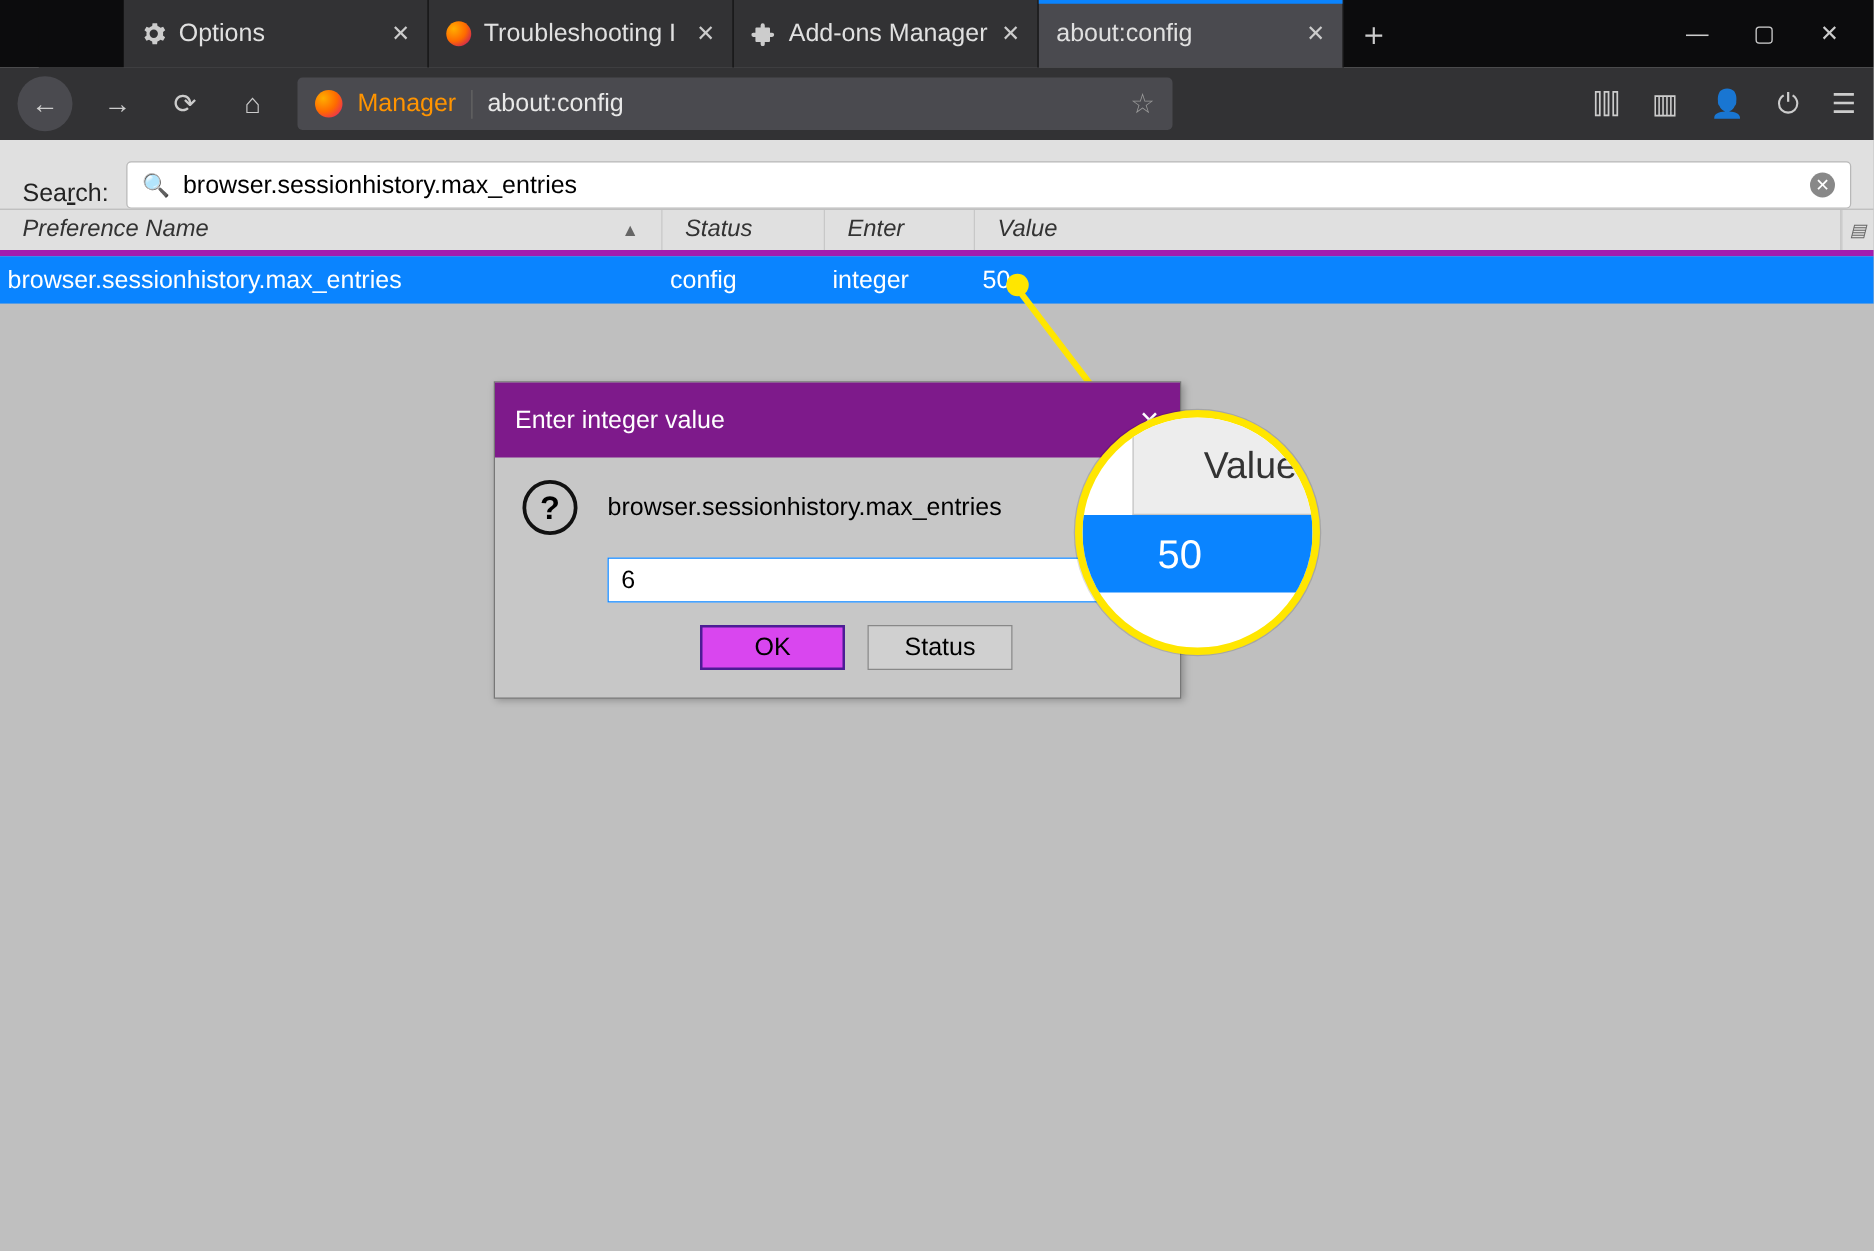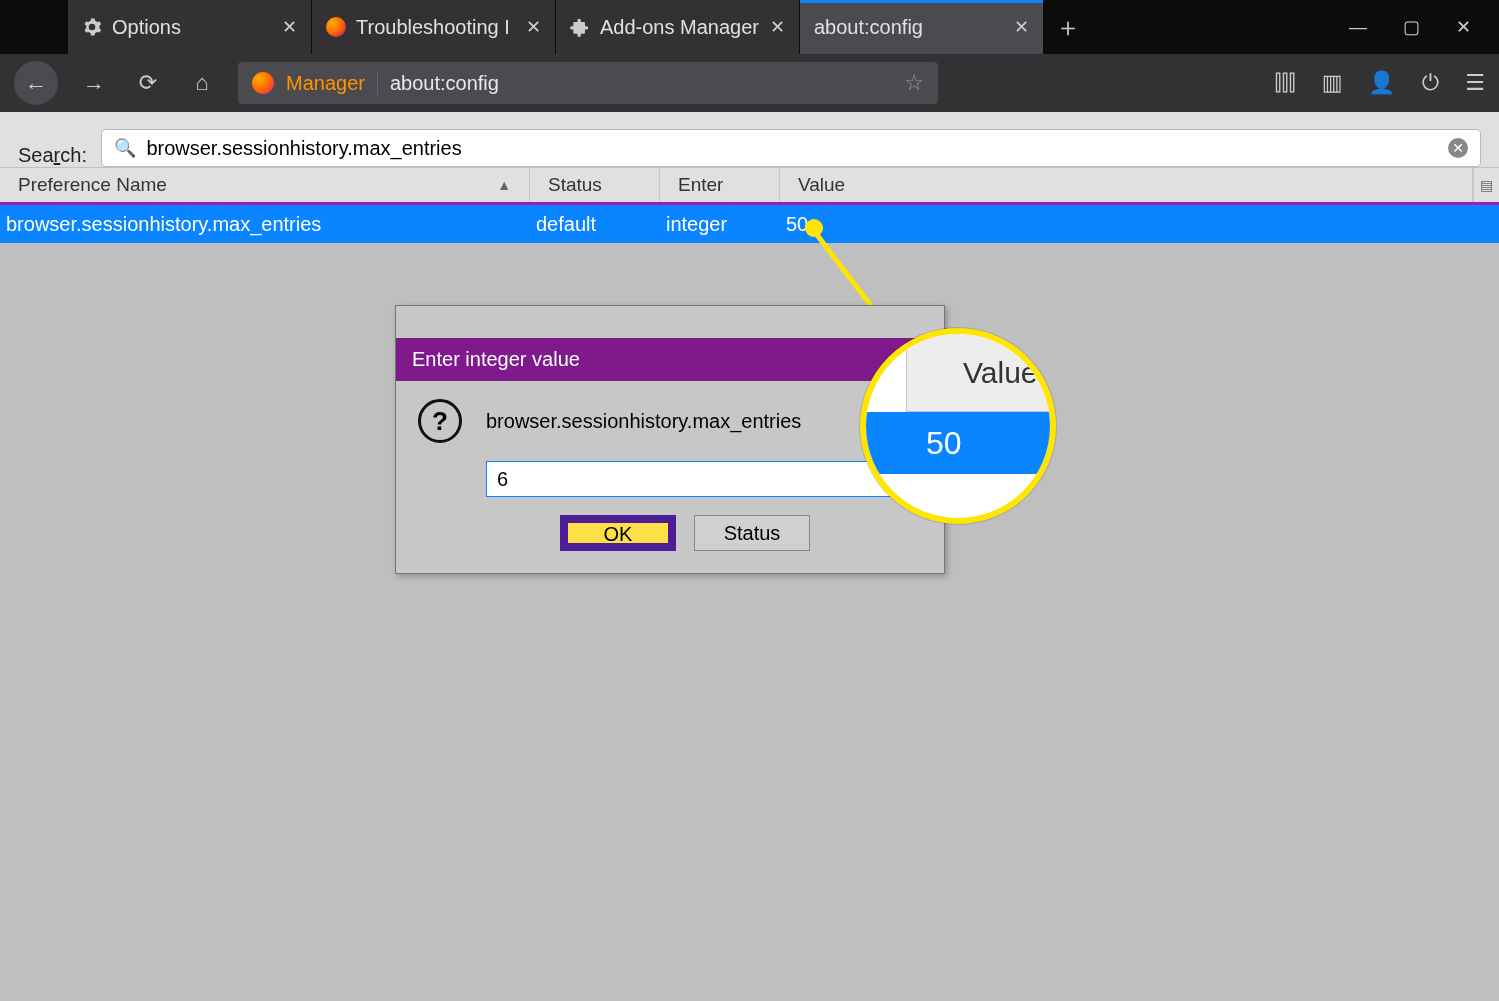--- a/index.html
+++ b/index.html
@@ -1,19 +1,19 @@
 <!DOCTYPE html>
 <html><head>
 <meta charset="utf-8">
 <style>
 * { margin:0; padding:0; box-sizing:border-box; font-family:"Segoe UI",Arial,sans-serif; }
 body { width:1499px; height:1001px; background:#bfbfbf; overflow:hidden; position:relative; }
 
 
-.tabbar { display:flex; height:54px; background:#0c0c0d; align-items:stretch; }
+.tabbar { display:flex; height:54px; background:#0c0c0d; align-items:stretch;padding-left:31px; }
 .tab-spacer { width:68px; background:#0c0c0d; }
 .tab { display:flex; align-items:center; gap:10px; padding:0 14px; width:244px; background:#323234; border-right:1px solid #0c0c0d; color:#e0e0e0; font-size:20px; position:relative; }
 .tab.active { background:#4a4a4f; }
 .tab.active::before { content:""; position:absolute; top:0; left:0; right:0; height:3px; background:#0a84ff; }
 .tab .tabicon { width:20px; height:20px; display:flex; align-items:center; justify-content:center; }
 .tab .closex { margin-left:auto; color:#ccc; font-size:18px; cursor:pointer; }
 .newtab { width:48px; display:flex; align-items:center; justify-content:center; color:#ccc; font-size:26px; }
 .wincontrols { margin-left:auto; display:flex; align-items:center; gap:36px; padding-right:28px; color:#ccc; }
 .wincontrols span { font-size:18px; }
 
@@ -32,47 +32,47 @@
 
 .searchrow { display:flex; align-items:flex-end; height:55px; background:#e0e0e0; padding:0 18px; gap:14px; }
 .searchrow label { font-size:20px; color:#222; }
 .searchrow label u { text-decoration:underline; }
 .searchbox { flex:1; display:flex; align-items:center; background:#fff; border:1px solid #b8b8b8; border-radius:4px; height:38px; padding:0 12px; gap:10px; }
 .searchbox .mag { color:#888; font-size:18px; }
 .searchbox input { flex:1; border:none; outline:none; font-size:20px; background:transparent; }
 .searchbox .clear { color:#888; font-size:20px; background:#888; color:#fff; border-radius:50%; width:20px; height:20px; display:flex; align-items:center; justify-content:center; font-size:14px; }
 
 
-.thead { display:flex; height:38px; background:#e0e0e0; border-top:1px solid #c0c0c0; border-bottom:3px solid #a21caf; font-size:19px; color:#333; }
+.thead { display:flex; height:38px; background:#e0e0e0; border-top:1px solid #c0c0c0; border-bottom:5px solid #a21caf; font-size:19px; color:#333;font-style:italic; }
 .thead .col { display:flex; align-items:center; padding:0 18px; border-right:1px solid #c8c8c8; }
 .col.name { flex:0 0 530px; justify-content:space-between; }
 .col.status { flex:0 0 130px; }
 .col.type { flex:0 0 120px; }
 .col.value { flex:1; }
 .thead .sort { font-size:14px; color:#666; }
 .thead .colpick { width:26px; display:flex; align-items:center; justify-content:center; border-left:1px solid #c8c8c8; color:#666; font-size:14px; }
 
 
 .trow { display:flex; height:38px; background:#0a84ff; color:#fff; font-size:20px; }
 .trow .col { display:flex; align-items:center; padding:0 6px 0 6px; }
 
 
 .content { position:relative; flex:1; background:#bfbfbf; height:710px; }
 
 
 .dialog { position:absolute; left:395px; top:62px; width:550px; background:#c7c7c7; border:1px solid #0006; box-shadow:2px 2px 6px #0004; }
-.dialog .titlebar { background:#7e1a8b; color:#fff; display:flex; align-items:center; justify-content:space-between; height:43px; padding:0 16px; font-size:20px;margin-top:32px; }
+.dialog .titlebar { background:#7e1a8b; color:#fff; display:flex; align-items:center; justify-content:space-between; height:60px; padding:0 16px; font-size:20px; }
 .dialog .body { padding:18px 22px 22px; }
 .dialog .qrow { display:flex; align-items:center; gap:24px; margin-bottom:18px; }
 .qmark { width:44px; height:44px; border:3px solid #111; border-radius:50%; display:flex; align-items:center; justify-content:center; font-size:26px; font-weight:bold; }
 .dialog .pref { font-size:20px; }
 .dialog input.val { width:432px; height:36px; margin-left:68px; border:1px solid #0a84ff; padding:0 10px; font-size:20px; background:#fff; }
 .dialog .btnrow { display:flex; justify-content:center; gap:18px; margin-top:18px; }
 .dialog button { width:116px; height:36px; font-size:20px; background:#d0d0d0; border:1px solid #888; }
-.dialog button.ok { border:8px solid #4c1d95; background:#fde047;margin-left:30px; }
+.dialog button.ok { border:2px solid #4c1d95; background:#d946ef;margin-left:30px; }
 
 
 .callout { position:absolute; left:860px; top:85px; width:196px; height:196px; border:6px solid #ffe600; border-radius:50%; background:#fff; overflow:hidden; box-shadow:0 0 0 1px #0002; }
 .callout .zhead { height:78px; display:flex; align-items:center; padding-left:56px; font-size:30px; color:#333; background:#ededed; border-bottom:1px solid #c4c4c4; border-left:1px solid #c4c4c4; margin-left:40px; }
 .callout .zrow { height:62px; background:#0a84ff; color:#fff; font-size:32px; display:flex; align-items:center; padding-left:60px; }
 .leader { position:absolute; left:807px; top:-20px; width:110px; height:140px; pointer-events:none; }
 .dot { position:absolute; left:805px; top:-24px; width:18px; height:18px; background:#ffe600; border-radius:50%; }
 
 .page { display:flex; flex-direction:column; height:100%; }
 </style>
@@ -170,21 +170,21 @@
         <span>Value</span>
       </div>
     <div class="colpick">▤</div>
   </div>
 
   <div class="trow">
     <div class="col name">
         <span>browser.sessionhistory.max_entries</span>
       </div>
     <div class="col status">
-        <span>default</span>
+        <span>config</span>
       </div>
     <div class="col type">
         <span>integer</span>
       </div>
     <div class="col value">
         <span>50</span>
       </div>
   </div>
 
   <div class="content">

